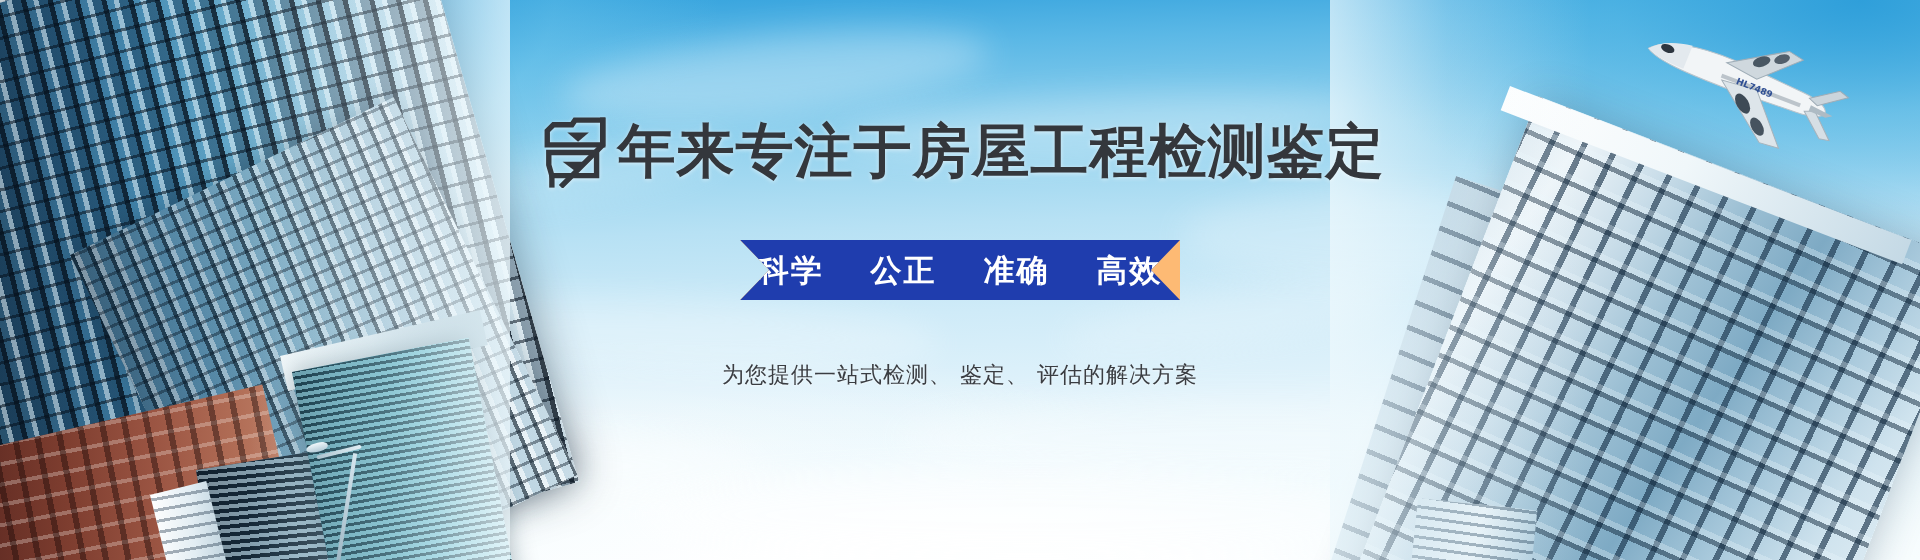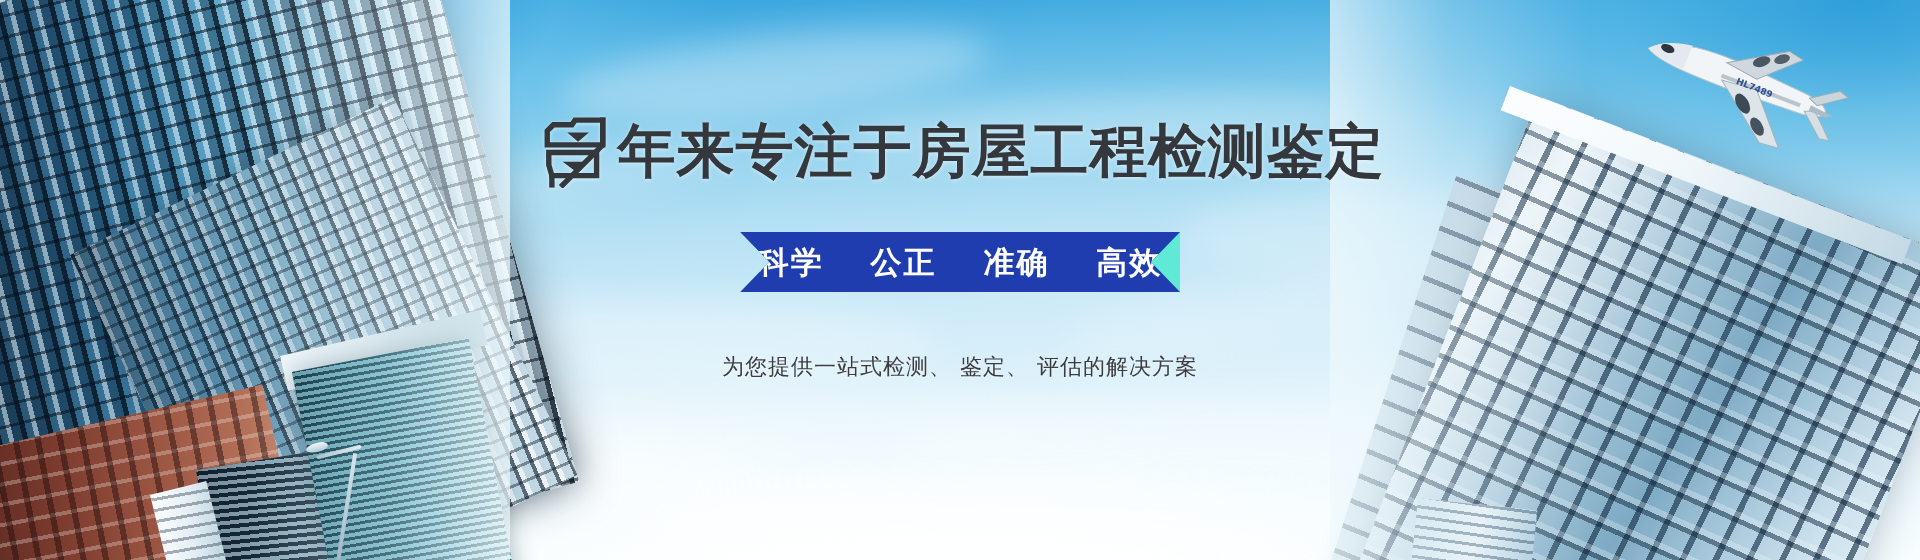--- a/index.html
+++ b/index.html
@@ -285,27 +285,28 @@
     line-height:1;
     font-family:"DejaVu Sans","Liberation Sans",sans-serif;
     white-space:nowrap;
   }
 
   
   .ribbon-wrap { margin-top:42px; position:relative; }
   .ribbon {
     position:relative;
     width:440px; height:60px;
-    background:#5eead4;
+    background:#fdba74;
     display:flex; align-items:center; justify-content:center;
     clip-path:polygon(
       0 0, 100% 0, 100% 100%, 0 100%,
       6.6% 50%
     );
     box-shadow:0 3px 10px rgba(20,45,120,0.30);
+    margin-top:8px;
   }
   .ribbon-inner {
     width:100%; height:100%;
     background:#1f3dae;
     display:flex; align-items:center; justify-content:center;
     clip-path:polygon(
       0% 0%, 100% 0%, 93.4% 50%, 100% 100%, 0% 100%, 6.6% 50%
     );
   }
   .ribbon-text {

